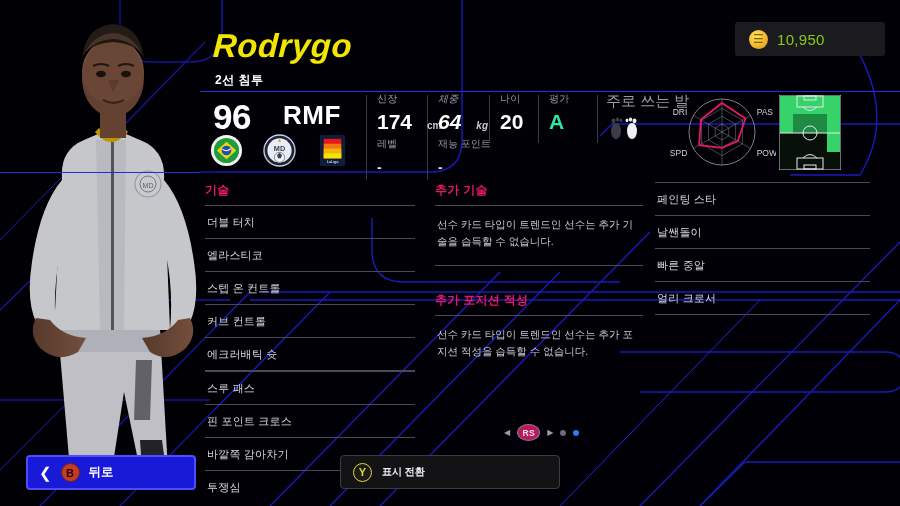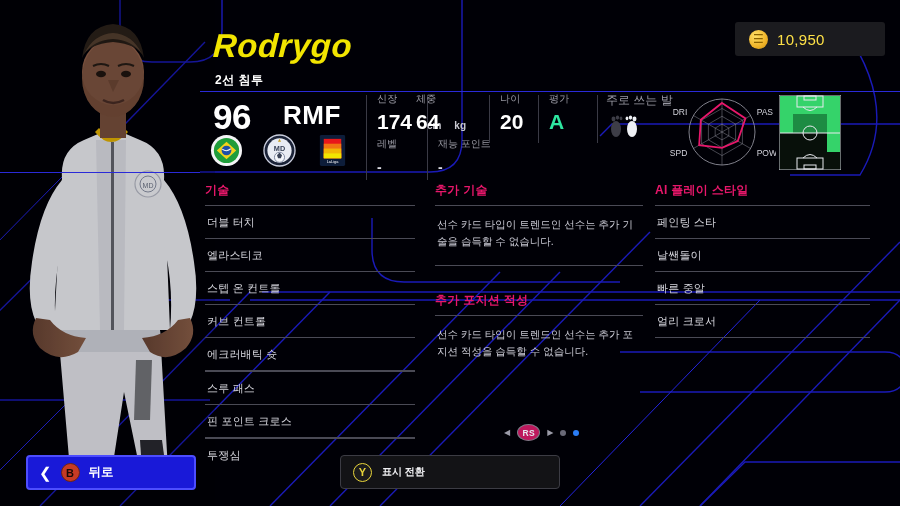--- a/index.html
+++ b/index.html
@@ -23,21 +23,21 @@
     background:#1b1b1f; border-radius:3px;
     height:34px; min-width:150px;
     display:flex; align-items:center; gap:9px; padding:0 14px;
   }
   .coin {
     width:19px; height:19px; border-radius:50%;
     background: radial-gradient(circle at 35% 30%, #ffe066, #f0b429 60%, #c98f12);
     display:flex; align-items:center; justify-content:center;
     font-size:12px; color:#8a6200; font-weight:bold; flex:none;
   }
-  .currency .amt { font-size:15px; color:#fde047; letter-spacing:.3px; }
+  .currency .amt { font-size:15px; color:#84cc16; letter-spacing:.3px; }
 
   
   .pname {
     position:absolute; left:213px; top:27px;
     font-size:33px; font-weight:bold; color:#f2e500;
     letter-spacing:.5px; font-style:italic;
     transform: skewX(-3deg);
   }
   .psub {
     position:absolute; left:215px; top:72px;
@@ -59,21 +59,21 @@
   .statcol .val { font-size:21px; font-weight:bold; line-height:1; }
   .statcol .unit { font-size:10px; color:#c9c9d2; font-weight:bold;}
   .statcol .val.grade { color:#2ee6a0; }
   .vdiv { position:absolute; width:1px; background:#3a3a45; }
 
   .subcol { position:absolute; top:137px; }
   .subcol .lab { font-size:10px; color:#9a9aa5; margin-bottom:8px; }
   .subcol .val { font-size:14px; font-weight:bold; color:#dcdce4; }
 
   .footwrap { position:absolute; left:606px; top:92px; }
-  .footwrap .lab { font-size:12px; color:#9a9aa5; margin-bottom:3px; }
+  .footwrap .lab { font-size:15px; color:#9a9aa5; margin-bottom:3px; }
 
   
   .radar { position:absolute; left:668px; top:88px; }
 
   
   .pitch { position:absolute; left:779px; top:95px; }
 
   
   .col { position:absolute; top:182px; }
   .col-title { font-size:12px; font-weight:bold; color:#e8176b; letter-spacing:.3px; padding-bottom:6px; }
@@ -247,21 +247,21 @@
   <div class="vdiv" style="left:538px; top:95px; height:48px;"></div>
   <div class="vdiv" style="left:597px; top:95px; height:48px;"></div>
 
   <div class="statcol" style="left:377px;">
     <div class="lab">신장</div>
     <div class="valrow">
       <span class="val">174</span>
       <span class="unit">cm</span>
     </div>
   </div>
-  <div class="statcol" style="left:416px;">
+  <div class="statcol" style="left:438px;font-style:italic;">
     <div class="lab">체중</div>
     <div class="valrow">
       <span class="val">64</span>
       <span class="unit">kg</span>
     </div>
   </div>
   <div class="statcol" style="left:500px;">
     <div class="lab">나이</div>
     <div class="valrow">
       <span class="val">20</span>
@@ -358,38 +358,38 @@
         <div class="hr"></div>
         <div class="row-item">커브 컨트롤</div>
         <div class="hr"></div>
         <div class="row-item">에크러배틱 슛</div>
         <div class="hr"></div>
         <div class="hr"></div>
         <div class="row-item">스루 패스</div>
         <div class="hr"></div>
         <div class="row-item">핀 포인트 크로스</div>
         <div class="hr"></div>
+        <div class="row-item">바깥쪽 감아차기</div>
         <div class="hr"></div>
         <div class="row-item">투쟁심</div>
       </div>
   </div>
 
   <div class="col" style="left:435px; width:208px;">
     <div class="col-title">추가 기술</div>
     <div class="hr"></div>
     <div class="para">선수 카드 타입이 트렌드인 선수는 추가 기술을 습득할 수 없습니다.</div>
     <div class="hr"></div>
     <div class="blk-gap"></div>
     <div class="col-title">추가 포지션 적성</div>
     <div class="hr"></div>
     <div class="para">선수 카드 타입이 트렌드인 선수는 추가 포지션 적성을 습득할 수 없습니다.</div>
   </div>
 
   <div class="col" style="left:655px; width:215px;">
-    <div class="col-title">AI 플레이 스타일</div>
     <div id="ai-list">
         <div class="hr"></div>
         <div class="row-item">페인팅 스타</div>
         <div class="hr"></div>
         <div class="row-item">날쌘돌이</div>
         <div class="hr"></div>
         <div class="row-item">빠른 중알</div>
         <div class="hr"></div>
         <div class="row-item">얼리 크로서</div>
         <div class="hr"></div>

